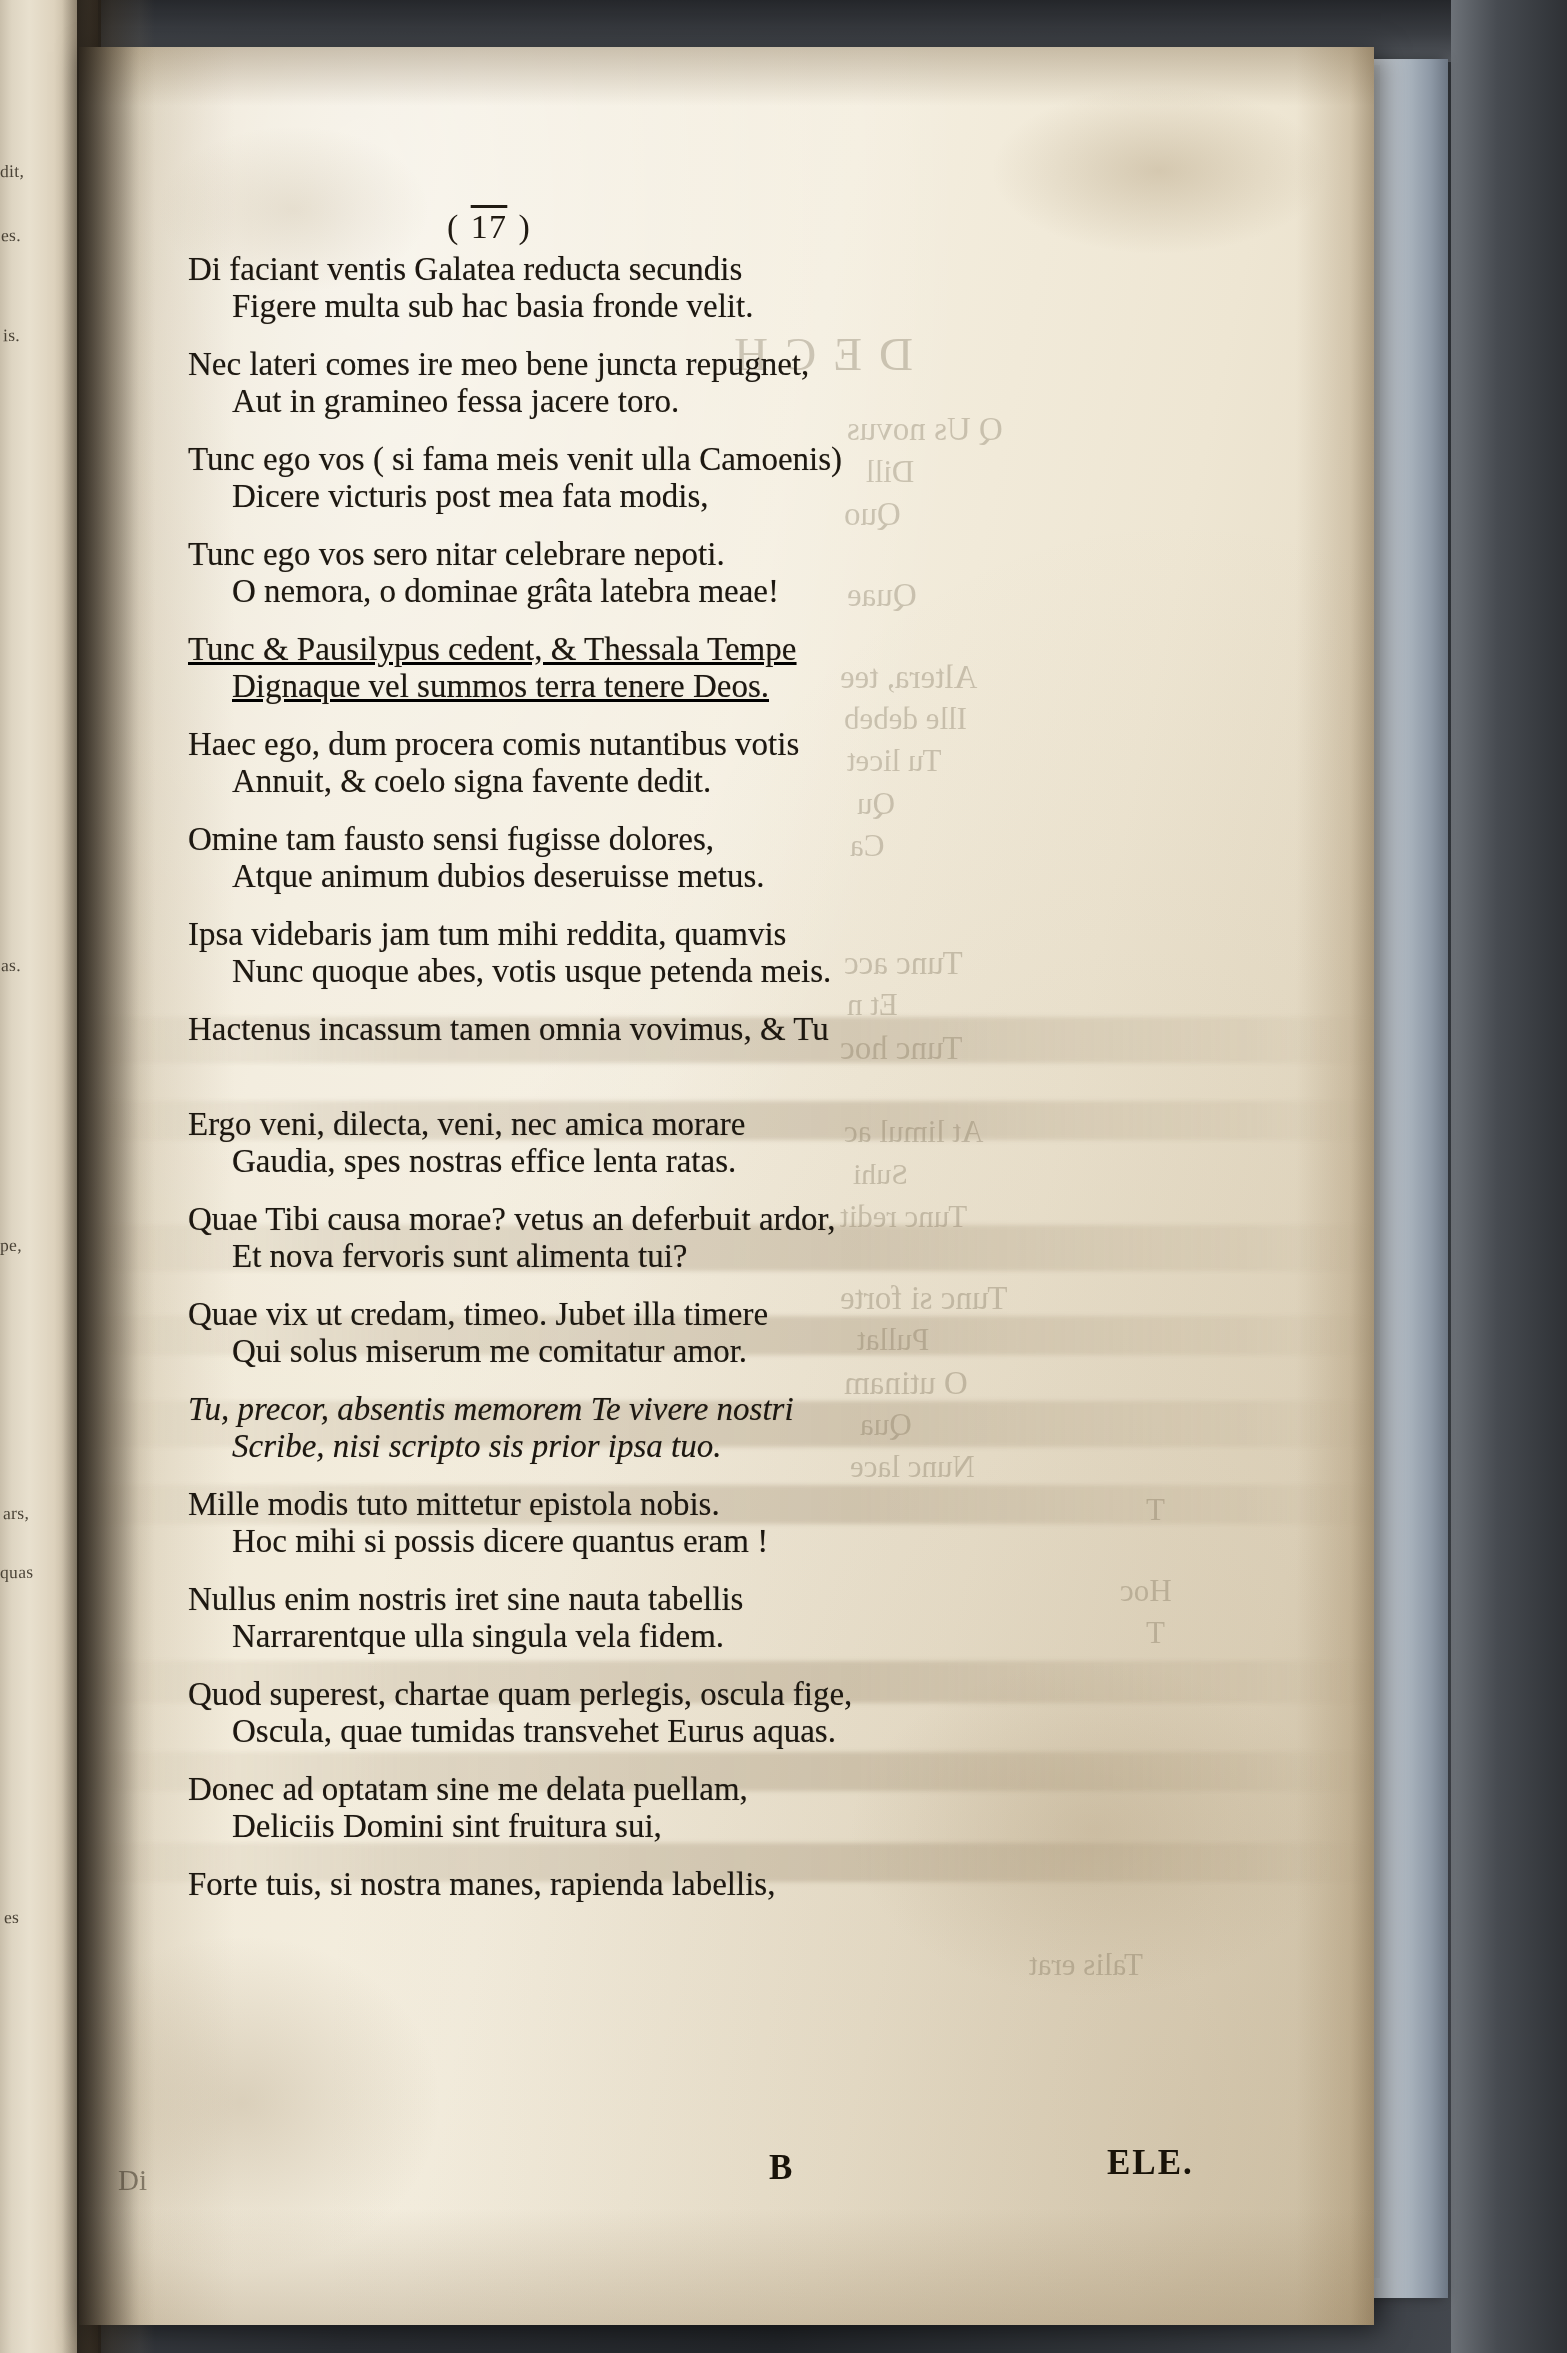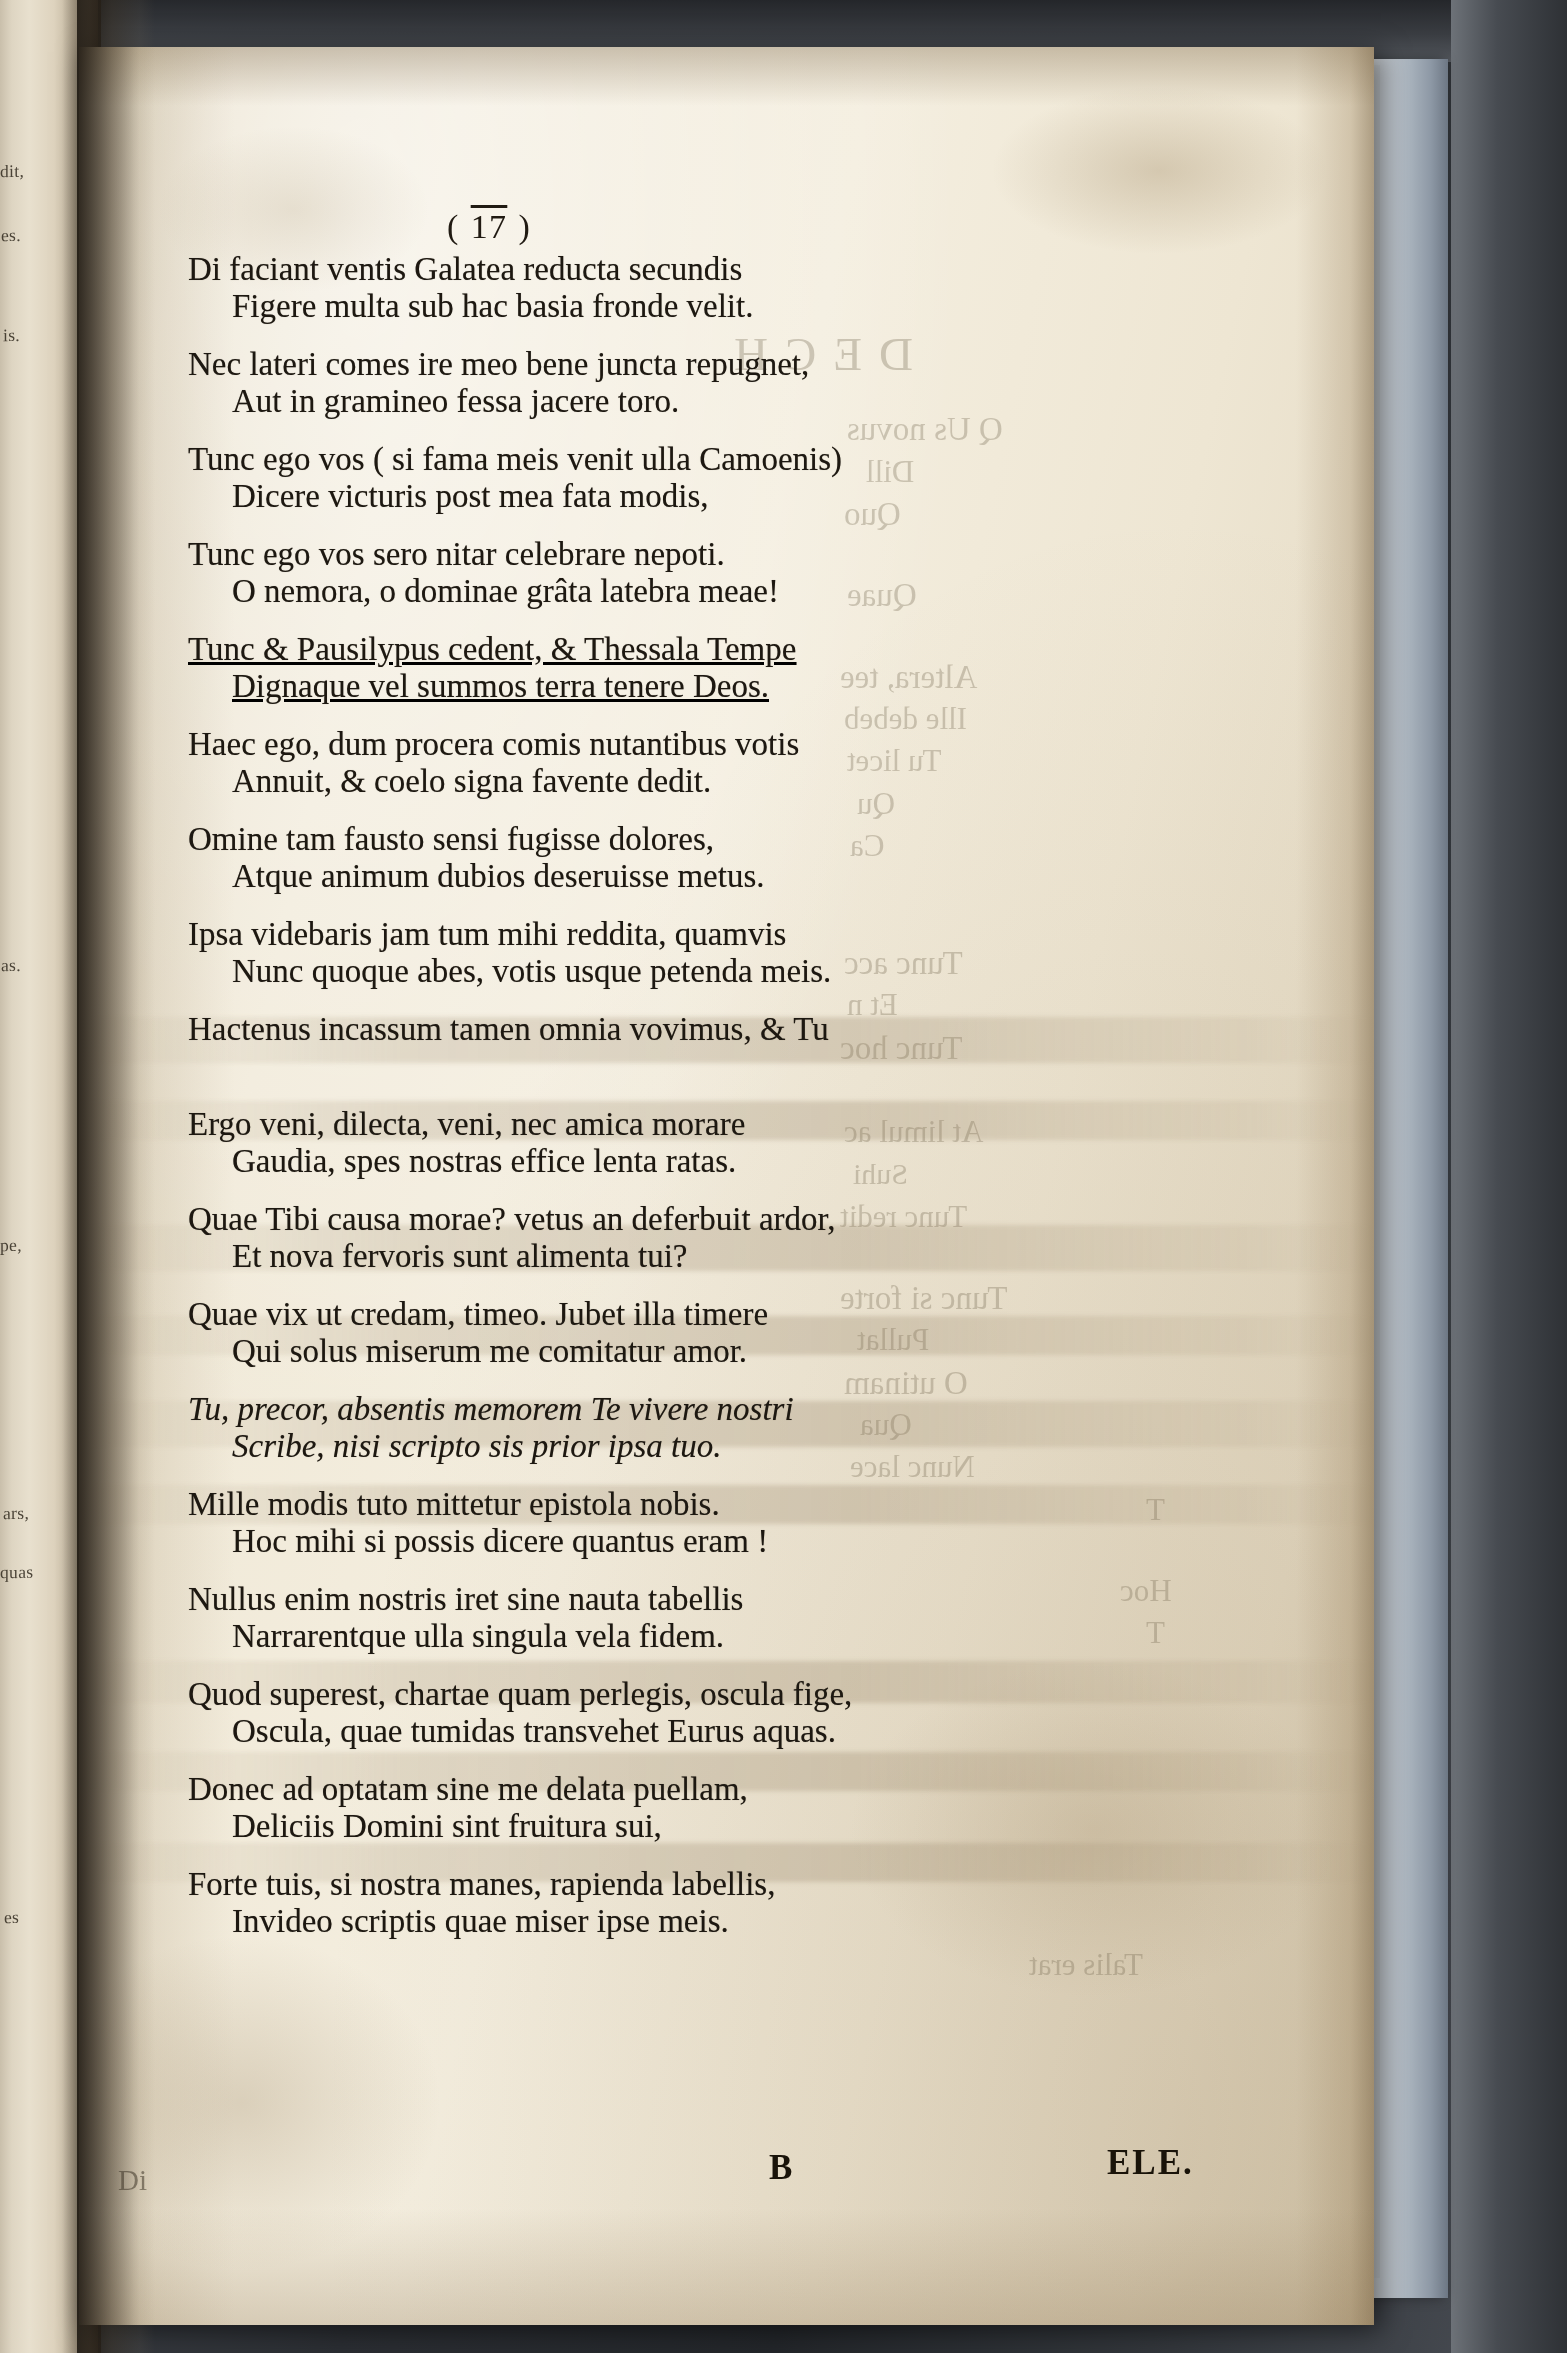--- a/index.html
+++ b/index.html
@@ -359,21 +359,20 @@
       <div class="couplet" style="top:1614px;">
         <div class="vline v1">Quod superest, chartae quam perlegis, oscula fige,</div>
         <div class="vline v2">Oscula, quae tumidas transvehet Eurus aquas.</div>
       </div>
       <div class="couplet" style="top:1709px;">
         <div class="vline v1">Donec ad optatam sine me delata puellam,</div>
         <div class="vline v2">Deliciis Domini sint fruitura sui,</div>
       </div>
       <div class="couplet" style="top:1804px;">
         <div class="vline v1">Forte tuis, si nostra manes, rapienda labellis,</div>
-        <div class="vline v2">Invideo scriptis quae miser ipse meis.</div>
       </div>
 
       <div id="catch-left">Di</div>
       <div id="signature">B</div>
       <div id="catchword">ELE.</div>
     </div>
 
     <div id="page-edge-r"></div>
     <div id="page-edge-b"></div>
     <div id="page-edge-t"></div>

